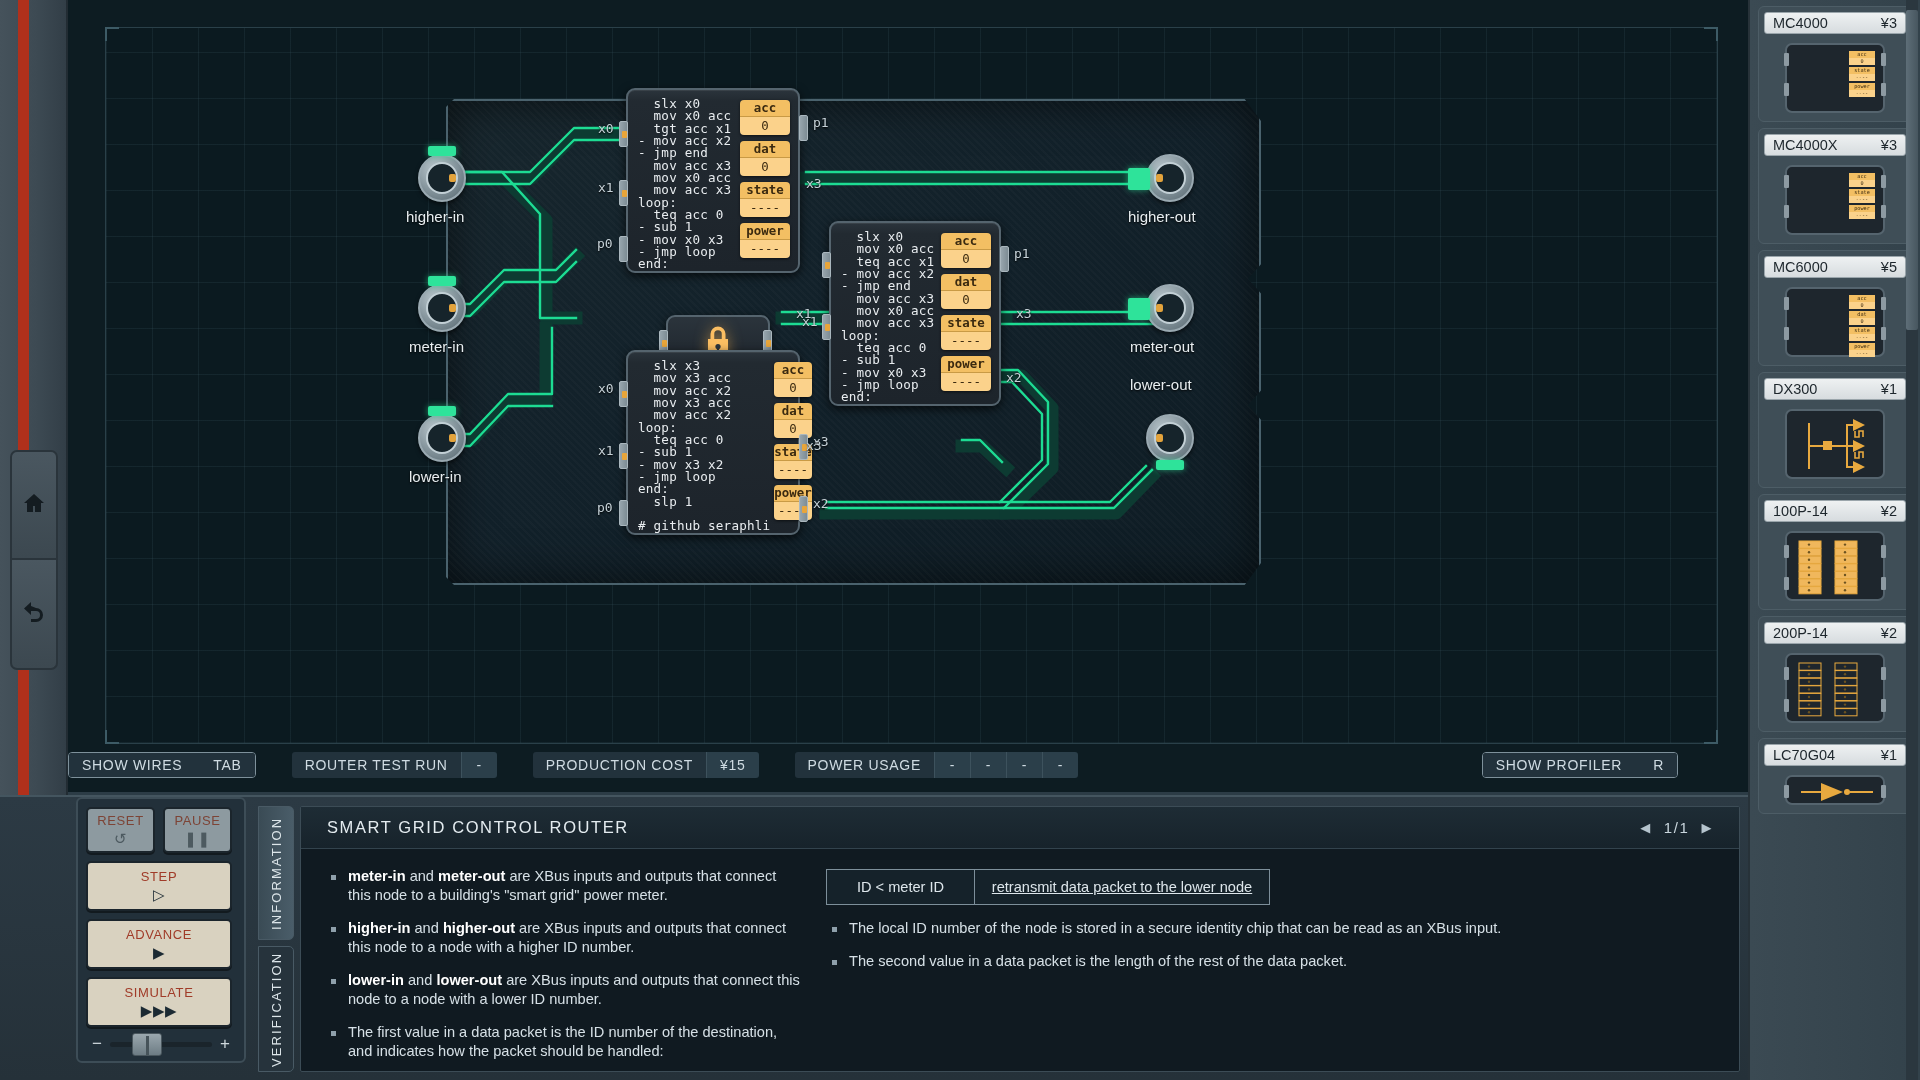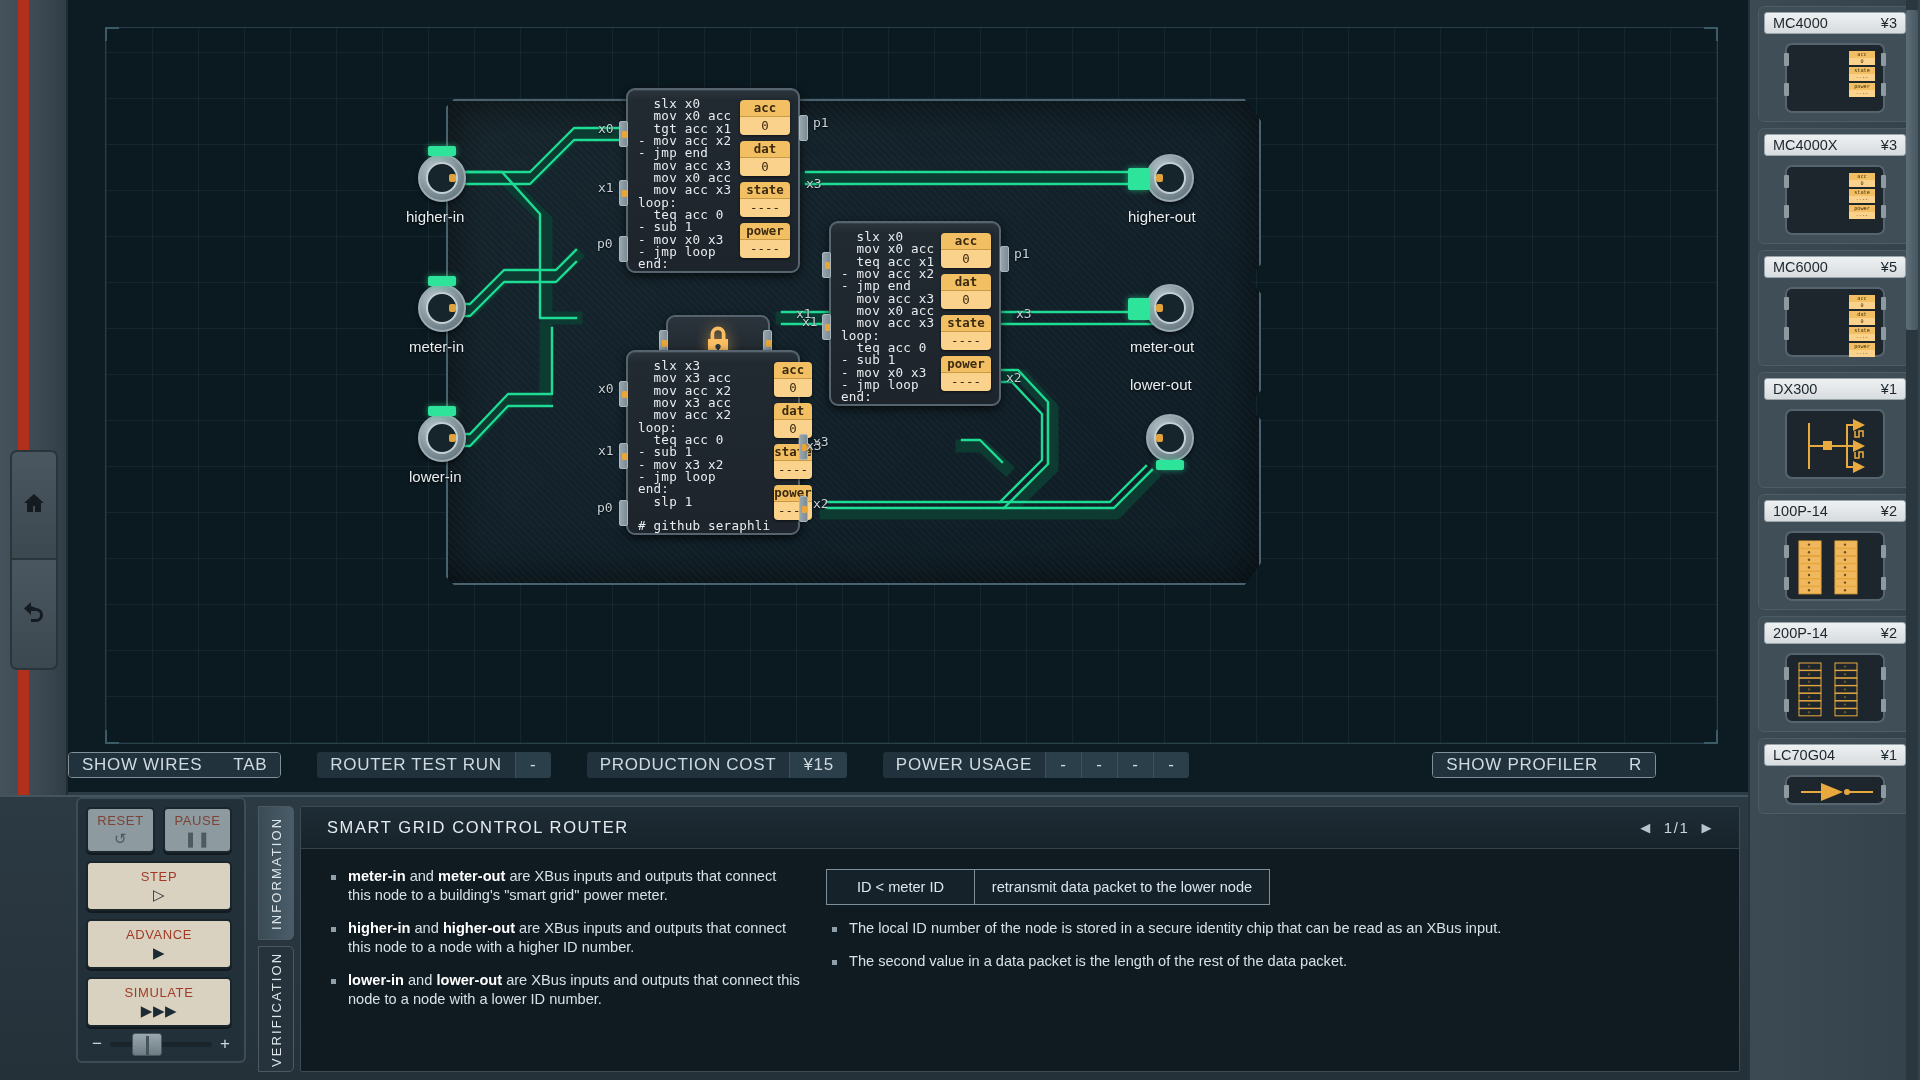--- a/index.html
+++ b/index.html
@@ -162,21 +162,21 @@
     position:absolute; left:68px; top:745px; width:1680px; height:40px;
     display:flex; align-items:center; gap:0;
   }
   .sb-group { display:flex; align-items:stretch; height:26px; margin-right:36px; }
   .sb-outline {
     border:1px solid #7e919b; border-radius:4px; display:flex; align-items:stretch;
     overflow:hidden;
   }
   .sb-cell {
     display:flex; align-items:center; justify-content:center;
-    color:#cfdbe2; font-size:17px; letter-spacing:.7px;
+    color:#cfdbe2; font-size:14px; letter-spacing:.7px;
     padding:0 13px; background:#22323c;
   }
   .sb-cell.lbl { background:#22323c; }
   .sb-cell.val { background:#2b3f4a; border-left:1px solid #3d525d; min-width:36px; }
   .sb-cell.plain { background:#22323c; }
 
   
   .bottom {
     position:absolute; left:0; top:795px; width:1748px; height:285px;
     background: linear-gradient(180deg,#2c3a44 0%,#253139 100%);
@@ -246,21 +246,21 @@
     width:5px; height:5px; background:#8fa0ab; margin:8px 12px 0 6px; flex:none;
   }
   .bullet .tx { color:#d6e0e6; font-size:14.6px; line-height:19px; }
   .bullet .tx b { color:#ffffff; font-weight:bold; }
   table.idtable { border-collapse:collapse; margin: 2px 0 14px 0; }
   table.idtable td {
     border:1px solid #7d8f9a; color:#dde6eb; font-size:14.6px;
     padding:9px 14px; text-align:center; background:#15222a;
   }
   table.idtable td.c1 { width:148px; }
-  table.idtable td.c2 { width:295px; }
+  table.idtable td.c2 { width:295px;text-decoration:underline; }
 
   
   .sidebar {
     position:absolute; left:1748px; top:0; width:172px; height:1080px;
     background: linear-gradient(90deg,#3b4a53,#33424b);
     border-left:2px solid #273239;
     overflow:hidden;
   }
   .part {
     position:relative; margin:6px 8px 0 8px; padding:5px 5px 8px 5px;
@@ -571,21 +571,21 @@
       <div class="sb-cell lbl" style="border-radius:3px 0 0 3px;">PRODUCTION COST</div>
       <div class="sb-cell val" style="border-radius:0 3px 3px 0;">¥15</div>
     </div>
     <div class="sb-group">
       <div class="sb-cell lbl" style="border-radius:3px 0 0 3px;">POWER USAGE</div>
       <div class="sb-cell val">-</div>
       <div class="sb-cell val">-</div>
       <div class="sb-cell val">-</div>
       <div class="sb-cell val" style="border-radius:0 3px 3px 0;">-</div>
     </div>
-    <div class="sb-group" style="margin-left:auto; margin-right:92px;">
+    <div class="sb-group" style="margin-left:auto; margin-right:70px;">
       <div class="sb-outline">
         <div class="sb-cell lbl">SHOW PROFILER</div>
         <div class="sb-cell plain" style="padding-left:18px;">R</div>
       </div>
     </div>
   </div>
 
   <div class="bottom">
 
     <div class="ctrl-panel">
@@ -640,20 +640,24 @@
             <span class="sq"></span>
             <span class="tx" id="b0"><b>meter-in</b><span> and </span><b>meter-out</b><span> are XBus inputs and outputs that connect this node to a building's "smart grid" power meter.</span></span>
           </div>
           <div class="bullet">
             <span class="sq"></span>
             <span class="tx" id="b2"><b>higher-in</b><span> and </span><b>higher-out</b><span> are XBus inputs and outputs that connect this node to a node with a higher ID number.</span></span>
           </div>
           <div class="bullet">
             <span class="sq"></span>
             <span class="tx" id="b1"><b>lower-in</b><span> and </span><b>lower-out</b><span> are XBus inputs and outputs that connect this node to a node with a lower ID number.</span></span>
+          </div>
+          <div class="bullet">
+            <span class="sq"></span>
+            <span class="tx" id="b3"><span>The first value in a data packet is the ID number of the destination, and indicates how the packet should be handled:</span></span>
           </div>
         </div>
         <div class="info-col-r">
           <table class="idtable">
             <tbody>
                 <tr>
               <td class="c1">ID &lt; meter ID</td>
               <td class="c2">retransmit data packet to the lower node</td>
             </tr>
           </tbody>

